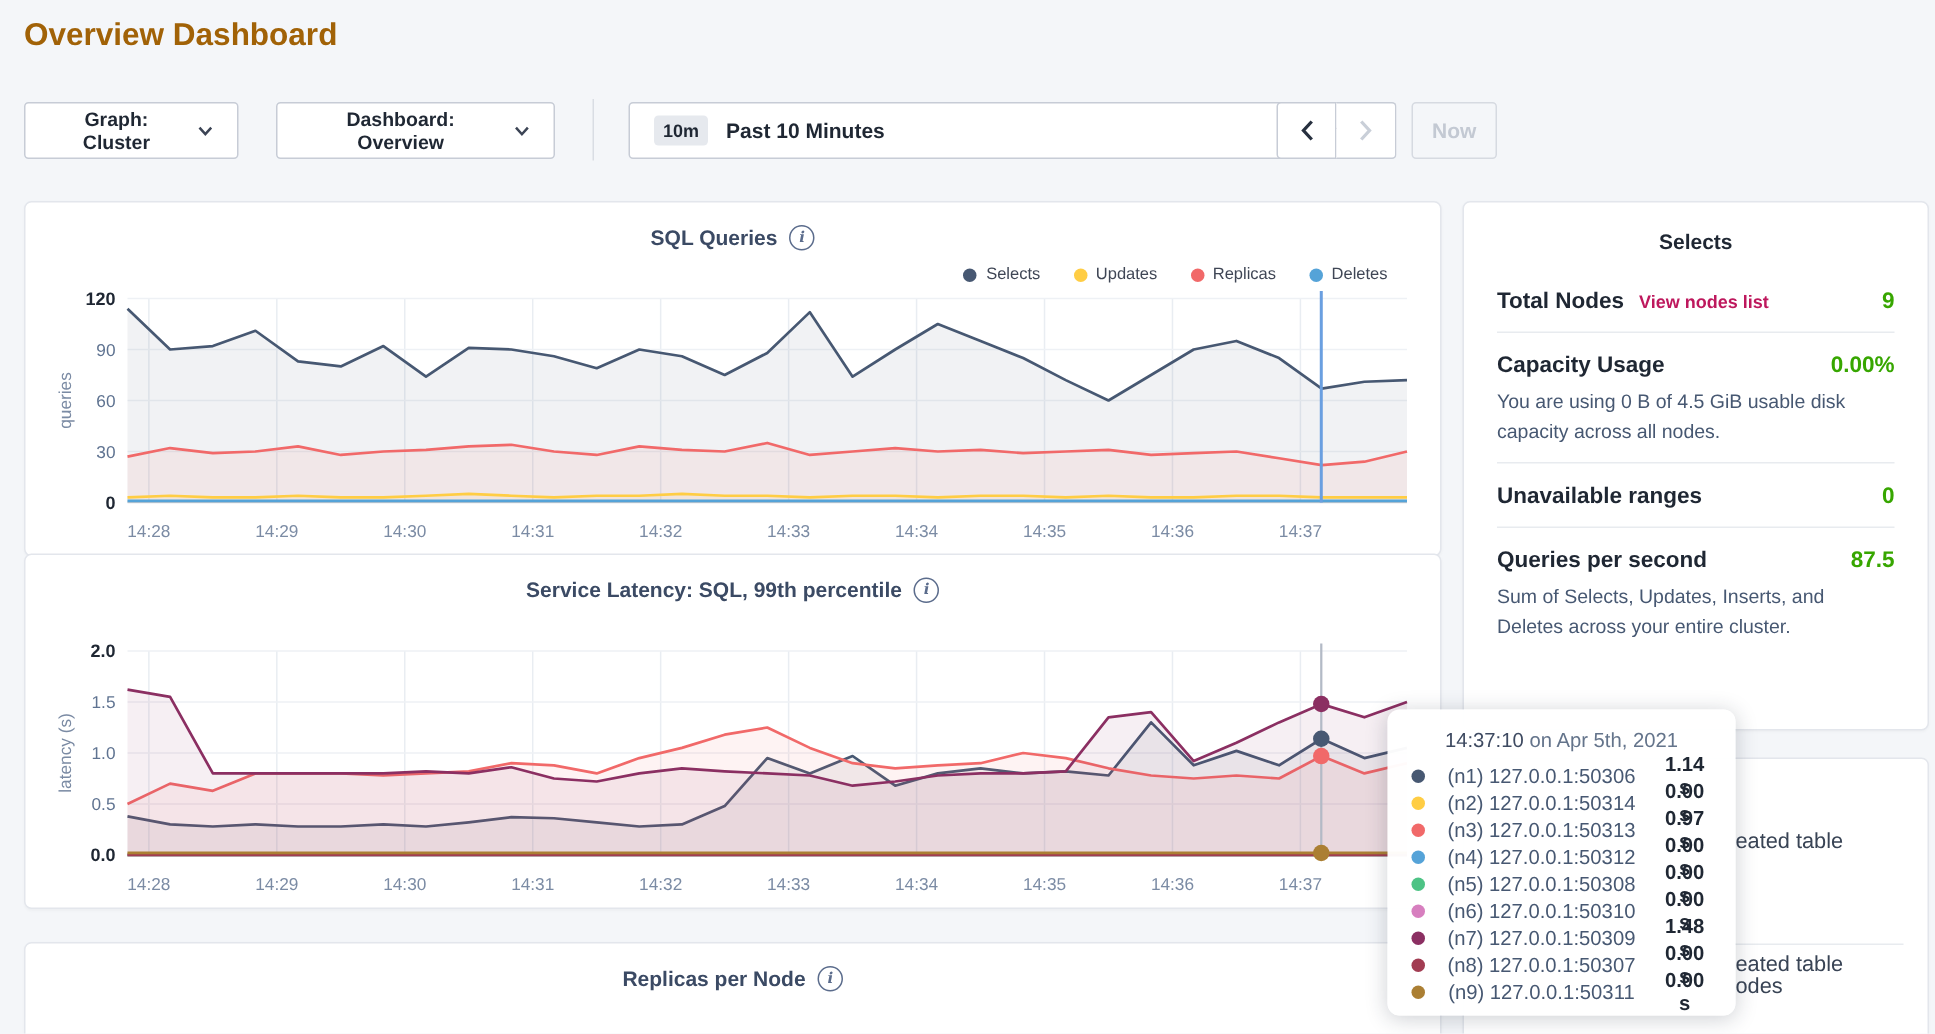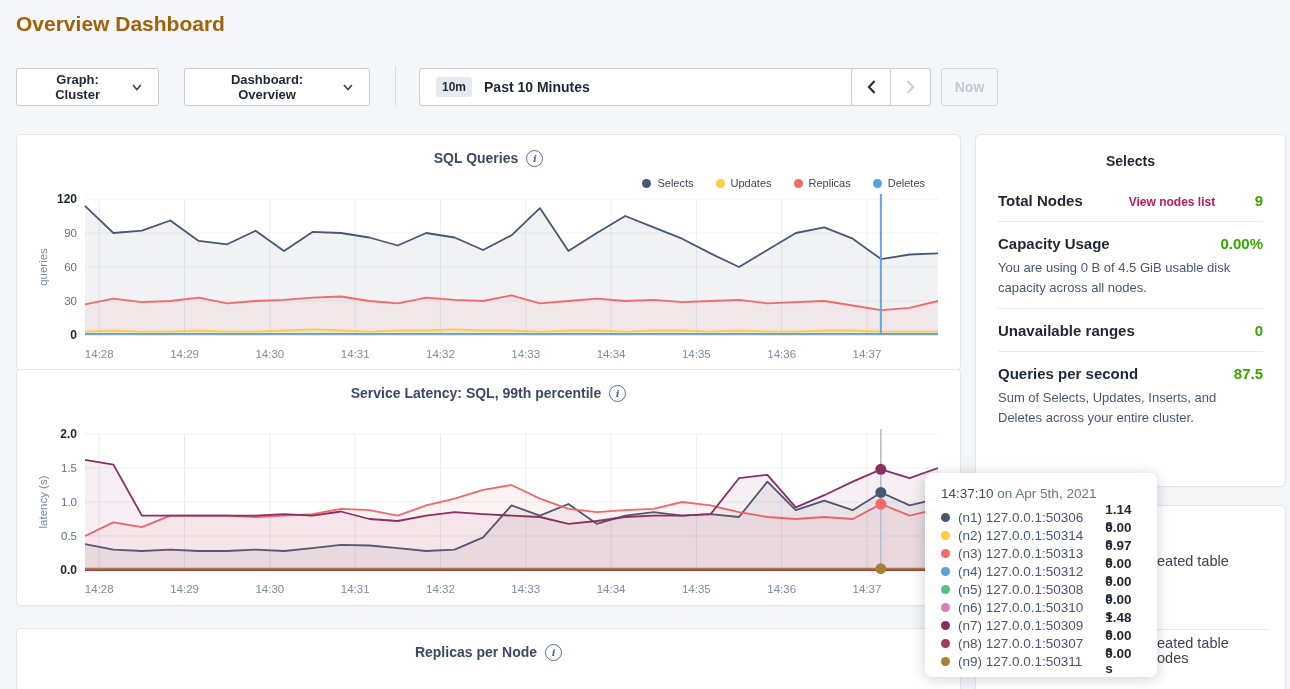--- a/index.html
+++ b/index.html
@@ -39,33 +39,33 @@
              font-family:"DejaVu Serif",serif;font-style:italic;text-align:center;cursor:pointer;}
   .legend{position:absolute;right:35px;top:42px;display:flex;gap:22px;}
   .legend-item{display:flex;align-items:center;gap:6px;font-size:11px;color:#3f4655;}
   .dot{display:inline-block;width:9px;height:9px;border-radius:50%;flex:0 0 auto;}
   .chart-svg{position:absolute;left:16px;top:54px;width:910px;height:176px;}
   svg text{font-family:"Liberation Sans",sans-serif;}
   
   .summary-card{left:975px;top:134px;width:311px;height:353px;padding:16px 22px;}
   .sum-title{text-align:center;font-size:14px;font-weight:bold;color:#1f2733;margin:2px 0 10px;}
   .sum-row{display:flex;align-items:baseline;padding:13px 0 12px;border-top:1px solid #e8ebef;}
-  .sum-row.first{border-top:none;gap:36px;}
+  .sum-row.first{border-top:none;}
   .sum-label{font-size:15px;font-weight:bold;color:#1f2733;}
   .sum-link{font-size:12px;font-weight:bold;color:#be185d;margin-left:10px;cursor:pointer;text-decoration:none;}
   .sum-value{margin-left:auto;font-size:15px;font-weight:bold;color:#37a600;}
   .sum-desc{font-size:13px;color:#475872;line-height:1.55;margin:-6px 0 10px;}
   
   .events-card{left:975px;top:505px;width:311px;height:200px;z-index:1;}
   .ev-divider{position:absolute;left:16px;top:123px;right:16px;height:1px;background:#e8ebef;}
   .ev-frag{position:absolute;font-size:14.5px;color:#394455;z-index:2;}
   
   .tooltip{left:925px;top:473px;width:232px;height:204px;z-index:5;box-sizing:border-box;
            background:rgba(255,255,255,0.97);border-radius:8px;padding:13px 16px;
-           box-shadow:0 2px 14px rgba(30,40,60,0.22);}
+           box-shadow:0 2px 14px rgba(30,40,60,0.22);text-align:center;}
   .tt-head{font-size:13.5px;margin-bottom:7px;}
   .tt-time{color:#3e4a61;} .tt-date{color:#64748b;}
   .tt-row{display:flex;align-items:center;gap:8px;height:18px;font-size:13.5px;color:#475872;}
   .tt-row .dot{width:9px;height:9px;}
   .tt-label{width:146px;}
   .tt-value{font-weight:bold;color:#1f2733;}
 </style>
 </head>
 <body>
 

